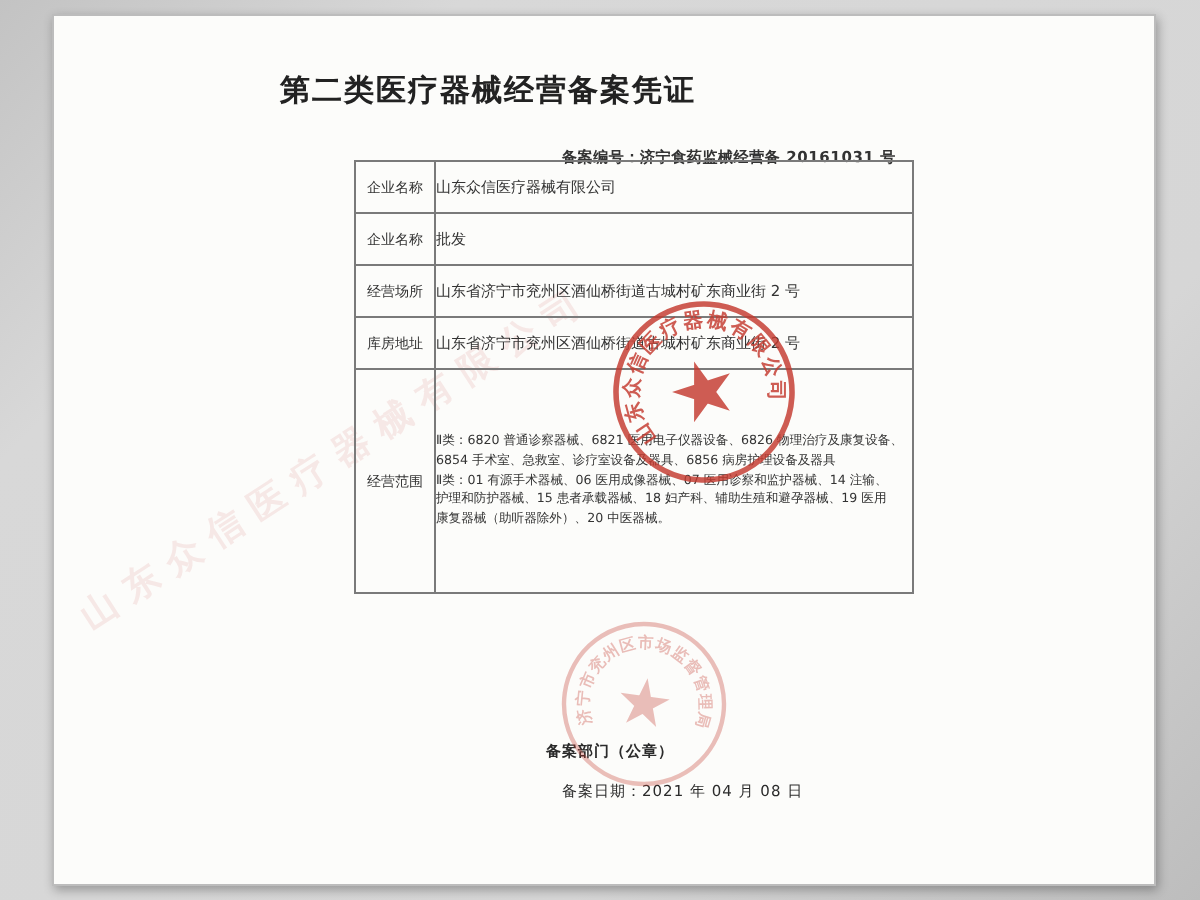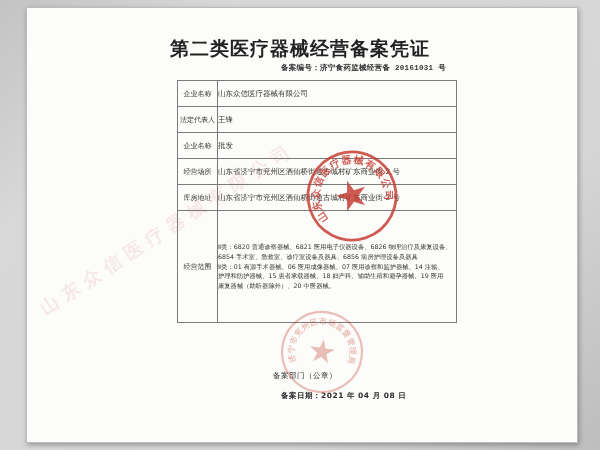--- a/index.html
+++ b/index.html
@@ -7,48 +7,48 @@
   .screen{
     position:relative;width:600px;height:450px;overflow:hidden;
     background:linear-gradient(135deg,#c3c3c3 0%,#d8d8d8 22%,#d6d6d6 70%,#bdbdbd 100%);
   }
   .paper{
     position:absolute;left:26px;top:7px;width:550px;height:434px;
     background:#fcfcfa;border:1px solid #bcbcbc;
     box-shadow:1px 2px 5px rgba(0,0,0,.30);
   }
   .title{
-    position:absolute;left:140px;top:36px;width:320px;text-align:center;
-    font-size:19px;font-weight:bold;color:#222;letter-spacing:1px;font-family:Liberation Mono, monospace;
+    position:absolute;left:140px;top:36px;width:320px;
+    font-size:15px;font-weight:bold;color:#222;letter-spacing:1px;font-family:Liberation Mono, monospace;
   }
   .filing-no{
-    position:absolute;left:281px;top:63px;
-    font-size:7.5px;font-weight:bold;color:#333;letter-spacing:.3px;white-space:nowrap;font-family:Liberation Mono, monospace;
+    position:absolute;left:281px;top:74px;
+    font-size:7.5px;font-weight:bold;color:#333;letter-spacing:.3px;white-space:nowrap;
   }
   table.cert{
     position:absolute;left:177px;top:80px;width:279px;
     border-collapse:collapse;table-layout:fixed;
   }
   table.cert td{
     border:1px solid #7a7a7a;color:#333;vertical-align:middle;
     padding:0;overflow:hidden;
   }
   table.cert tr{height:26px;}
   table.cert tr.tall{height:112px;}
   td.lbl{width:40px;text-align:center;font-size:7px;font-weight:500;color:#2e2e2e;}
   td.val{font-size:7.5px;padding-left:6px;white-space:nowrap;}
   td.scope{font-size:6.3px;padding:4px 3px 4px 6px;}
   .scope-line{white-space:nowrap;line-height:1.55;}
   .footer-dept{
     position:absolute;left:273px;top:371px;
-    font-size:7.5px;font-weight:normal;color:#2b2b2b;white-space:nowrap;letter-spacing:.5px;
+    font-size:7.5px;font-weight:bold;color:#2b2b2b;white-space:nowrap;letter-spacing:.5px;
   }
   .footer-date{
     position:absolute;left:281px;top:391px;
-    font-size:7.5px;font-weight:bold;color:#2b2b2b;white-space:nowrap;letter-spacing:.5px;
+    font-size:7.5px;font-weight:normal;color:#2b2b2b;white-space:nowrap;letter-spacing:.5px;
   }
   .watermark{
     position:absolute;left:42px;top:298px;
     transform:rotate(-33deg);transform-origin:left center;
     font-size:18px;letter-spacing:7px;color:rgba(208,88,88,0.12);
     white-space:nowrap;pointer-events:none;font-weight:bold;
   }
   svg.seals{position:absolute;left:0;top:0;pointer-events:none;}
 </style>
 </head>
@@ -65,24 +65,20 @@
 
   <table class="cert">
     <colgroup>
         <col style="width:40px">
         <col style="width:239px">
       </colgroup>
     <tbody>
         <tr>
       <td class="lbl">企业名称</td>
       <td class="val">山东众信医疗器械有限公司</td>
-    </tr>
-    <tr>
-      <td class="lbl">法定代表人</td>
-      <td class="val">王锋</td>
     </tr>
     <tr>
       <td class="lbl">企业名称</td>
       <td class="val">批发</td>
     </tr>
     <tr>
       <td class="lbl">经营场所</td>
       <td class="val">山东省济宁市兖州区酒仙桥街道古城村矿东商业街 2 号</td>
     </tr>
     <tr>

